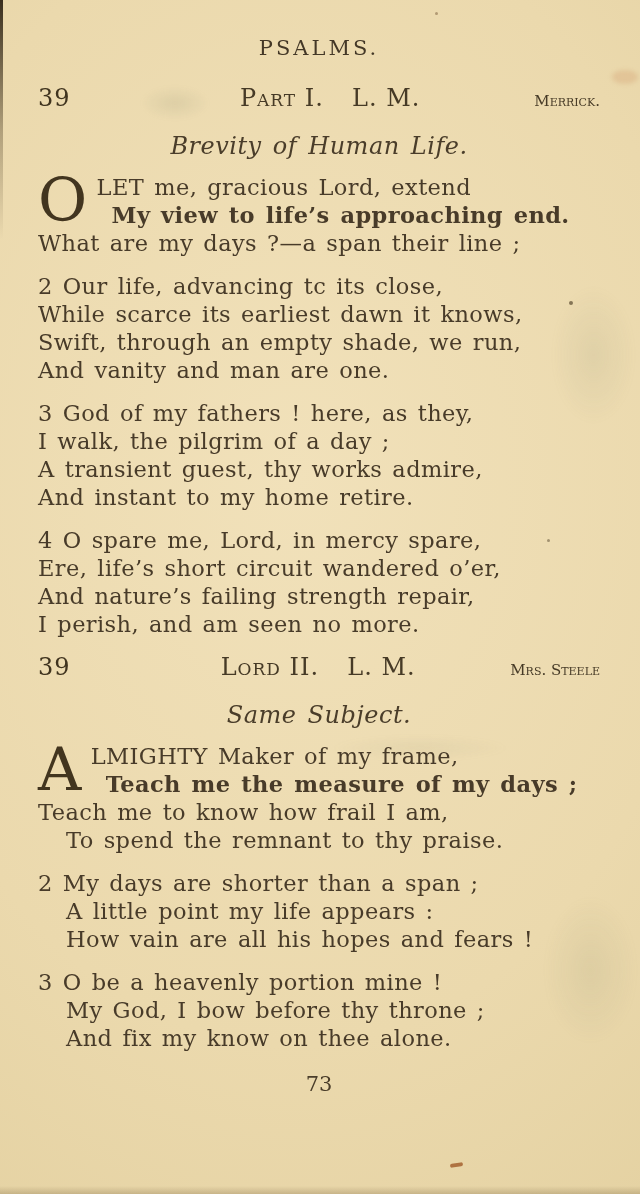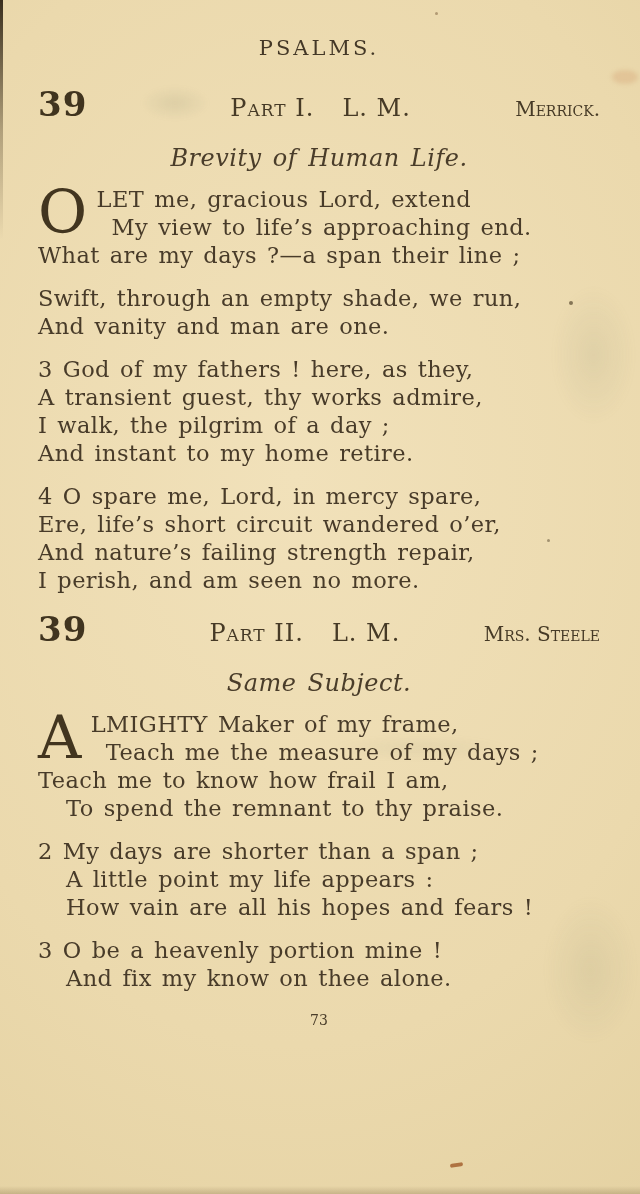--- a/index.html
+++ b/index.html
@@ -19,47 +19,47 @@
     padding: 36px 40px 0 38px; box-sizing: border-box;
   }
   .running-head {
     text-align: center; font-size: 21px; letter-spacing: 3px;
     color: #443827; margin: 0 0 24px 0;
   }
   .hymn-head {
     display: flex; align-items: baseline; margin: 0 0 2px 0;
   }
   .hymn-number {
-    width: 88px; font-size: 34px; font-weight: 700; letter-spacing: 1px; color: #40341f;
+    width: 88px; font-size: 24px; font-weight: 400; letter-spacing: 1px; color: #40341f;
   }
   .hymn-meta {
     flex: 1; display: flex; justify-content: center; gap: 28px;
     font-variant: small-caps; font-size: 24px; letter-spacing: 1px; color: #463a26;
   }
   .hymn-author {
-    font-variant: small-caps; font-size: 20px; color: #463a26;
+    font-variant: small-caps; font-size: 15px; color: #463a26;
   }
   .hymn-title {
     text-align: center; font-style: italic; font-size: 24px;
     margin: 20px 0 13px 0; color: #4a3d2a;
     letter-spacing: 0.5px; word-spacing: 3px;
   }
   .stanza { margin: 0 0 15px 0; }
   .stanza p {
     margin: 0; font-size: 22.5px; line-height: 28px;
     letter-spacing: 0.4px; word-spacing: 2.5px; white-space: nowrap;
   }
   .dropcap {
     float: left; font-size: 60px; line-height: 48px;
     padding: 3px 9px 0 0; color: #42351f;
   }
   .ind { text-indent: 28px; }
-  .ind-sm { text-indent: 15px; }
+  .ind-sm { text-indent: 15px; font-weight: bold; }
   .hymn-2 { margin-top: 14px; }
-  .page-number { text-align: center; font-size: 14px; margin-top: 20px; color: #4a3d2a; }
+  .page-number { text-align: center; font-size: 21px; margin-top: 20px; color: #4a3d2a; }
 
   
   .edge-left {
     position: absolute; left: 0; top: 0; width: 3px; height: 240px;
     background: linear-gradient(to bottom, rgba(38,28,14,.9), rgba(70,55,30,.35) 55%, rgba(70,55,30,0));
   }
   .edge-bottom {
     position: absolute; left: 0; bottom: 0; width: 640px; height: 8px;
     background: linear-gradient(to bottom, rgba(125,104,66,0), rgba(125,104,66,.30));
   }
@@ -106,44 +106,46 @@
       </div>
       <div class="hymn-title">Brevity of Human Life.</div>
 
       <div class="stanza">
         <p><span class="dropcap">O</span><span>LET me, gracious Lord, extend</span></p>
         <p class="ind-sm">My view to life’s approaching end.</p>
         <p>What are my days ?—a span their line ;</p>
       </div>
 
       <div class="stanza">
+        <p>2 Our life, advancing tc its close,</p>
+        <p>While scarce its earliest dawn it knows,</p>
         <p>Swift, through an empty shade, we run,</p>
         <p>And vanity and man are one.</p>
       </div>
 
       <div class="stanza">
         <p>3 God of my fathers ! here, as they,</p>
+        <p>I walk, the pilgrim of a day ;</p>
         <p>A transient guest, thy works admire,</p>
-        <p>I walk, the pilgrim of a day ;</p>
         <p>And instant to my home retire.</p>
       </div>
 
       <div class="stanza">
         <p>4 O spare me, Lord, in mercy spare,</p>
         <p>Ere, life’s short circuit wandered o’er,</p>
         <p>And nature’s failing strength repair,</p>
         <p>I perish, and am seen no more.</p>
       </div>
     </section>
 
     <section class="hymn hymn-2">
       <div class="hymn-head">
         <span class="hymn-number">39</span>
         <span class="hymn-meta">
-          <span>Part II.</span>
+          <span>Lord II.</span>
           <span>L. M.</span>
         </span>
         <span class="hymn-author">Mrs. Steele</span>
       </div>
       <div class="hymn-title">Same Subject.</div>
 
       <div class="stanza">
         <p><span class="dropcap">A</span><span>LMIGHTY Maker of my frame,</span></p>
         <p class="ind-sm">Teach me the measure of my days ;</p>
         <p>Teach me to know how frail I am,</p>
@@ -151,20 +153,21 @@
       </div>
 
       <div class="stanza">
         <p>2 My days are shorter than a span ;</p>
         <p class="ind">A little point my life appears :</p>
         <p class="ind">How vain are all his hopes and fears !</p>
       </div>
 
       <div class="stanza">
         <p>3 O be a heavenly portion mine !</p>
+        <p class="ind">My God, I bow before thy throne ;</p>
         <p class="ind">And fix my know on thee alone.</p>
       </div>
     </section>
 
     <div class="page-number">73</div>
   </div>
 
   <div class="edge-left"></div>
   <div class="edge-bottom"></div>
   <div class="speck sp1"></div>

